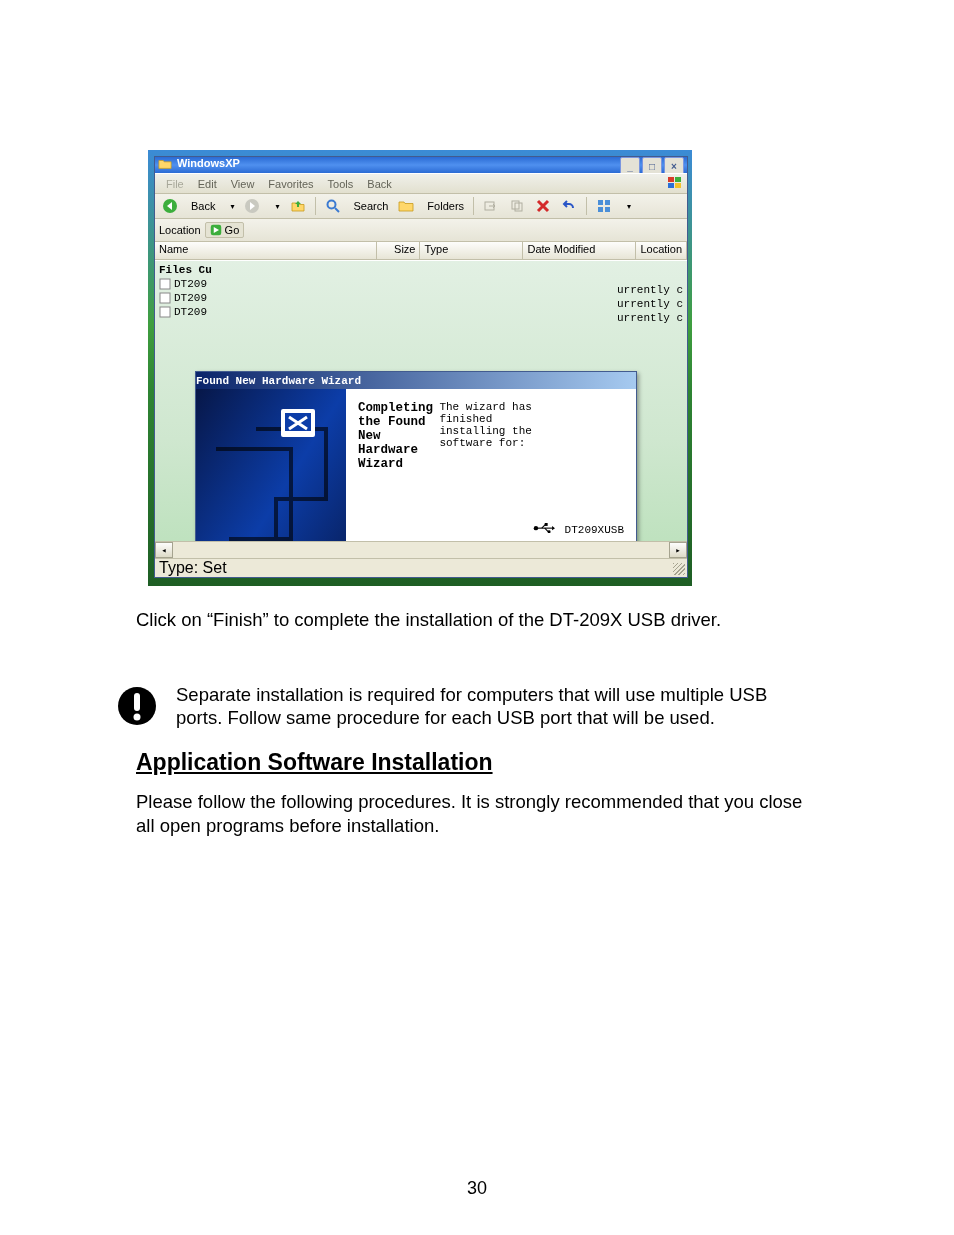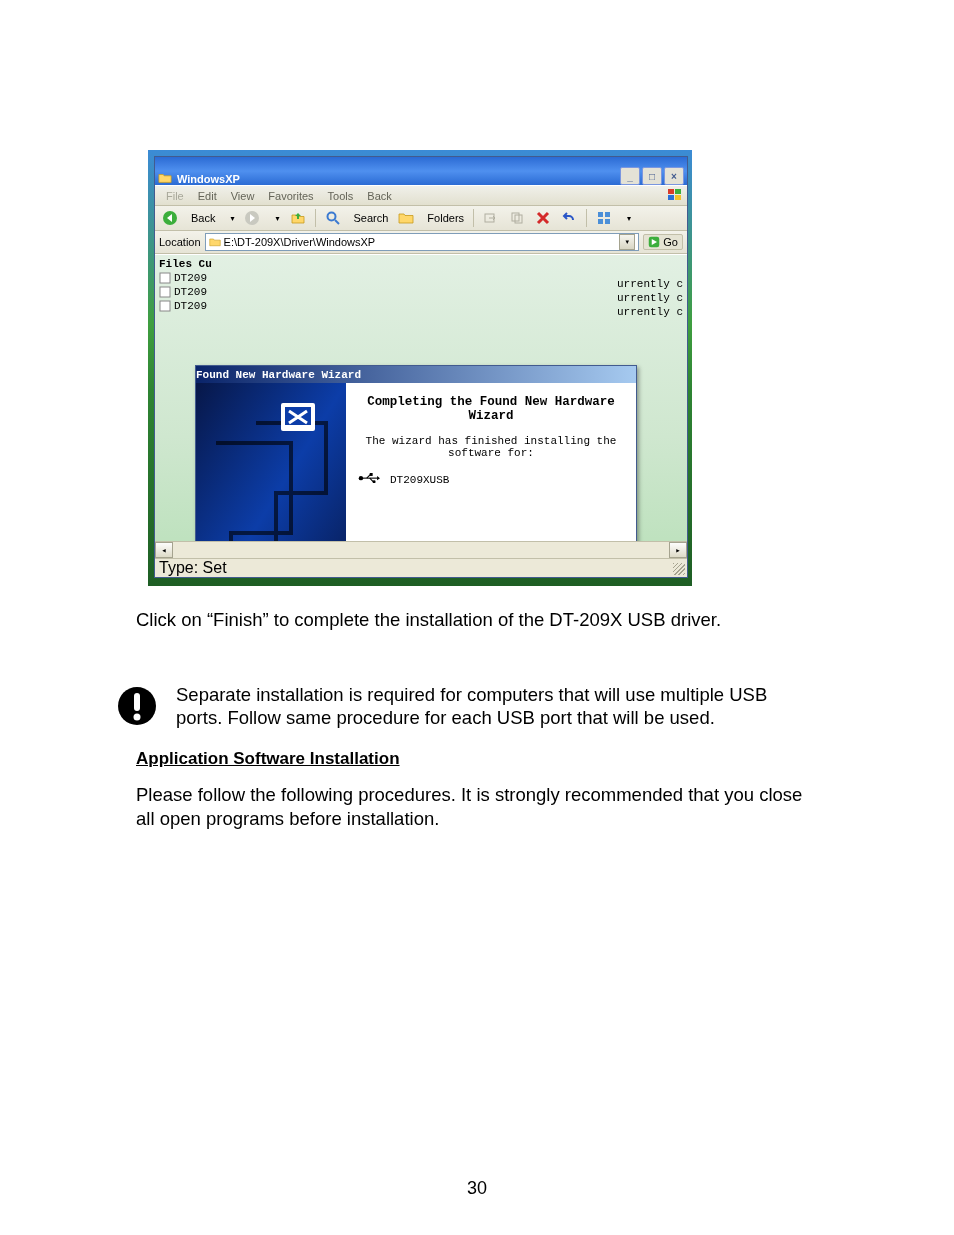--- a/index.html
+++ b/index.html
@@ -16,21 +16,21 @@
     width: 954px;
     min-height: 1235px;
     position: relative;
   }
   .body-text {
     font-size: 18.5px;
     line-height: 1.25;
     margin: 0 0 14px 0;
   }
   .section-heading {
-    font-size: 17px;
+    font-size: 23px;
     font-weight: bold;
     text-decoration: underline;
     margin: 20px 0 14px 0;
   }
   .note-row {
     display: flex;
     align-items: center;
     gap: 18px;
     margin: 52px 0 10px 0;
   }
@@ -65,23 +65,23 @@
     background: #ece9d8;
     border: 1px solid #425b8f;
     display: flex;
     flex-direction: column;
     height: 420px;
     width: 100%;
   }
   .titlebar {
     background: linear-gradient(180deg, #2b6bd4 0%, #4f90ef 50%, #2b6bd4 100%);
     color: #fff;
-    height: 28px;
-    display: flex;
-    align-items: flex-end;
+    height: 16px;
+    display: flex;
+    align-items: flex-start;
     padding: 0 3px;
     font-weight: bold;
     font-size: 11px;
   }
   .tb-icon {
     width: 14px; height: 14px; margin-right: 5px;
     display: inline-block;
   }
   .tb-title { flex: 1; }
   .tb-btns { display: flex; gap: 2px; }
@@ -256,22 +256,21 @@
     width: 150px;
     background: linear-gradient(150deg,#0a1a5a 0%, #0b2f8e 40%, #0d4fbf 60%, #0a1a5a 100%);
     position: relative;
   }
   .wizard-side svg { position: absolute; inset: 0; }
   .wizard-main {
     flex: 1;
     padding: 12px 12px 6px 12px;
     font-size: 11px;
     display: flex;
-    flex-direction: column;
-    text-align: center;
+    flex-direction: row;
   }
   .wiz-heading {
     font-weight: bold;
     font-size: 12.5px;
     margin-bottom: 12px;
   }
   .wiz-line { margin-bottom: 10px; }
   .wiz-device-row { display: flex; align-items: center; gap: 10px; margin-top: 4px; }
   .usb-icon { width: 22px; }
   .wiz-spacer { flex: 1; }
@@ -413,42 +412,38 @@
                   <rect x="2" y="9" width="5" height="5" fill="#4b8fd8"></rect>
                   <rect x="9" y="9" width="5" height="5" fill="#4b8fd8"></rect>
                 </svg>
               </span>
               <span class="caret">▾</span>
             </span>
         </div>
 
         <div class="addrbar">
           <span>Location</span>
-          <div class="addr-input">
-            <span style="display:flex;align-items:center;gap:3px">
-              <span class="ticon" style="width:12px;height:12px">
-                <svg viewBox="0 0 16 16">
-                    <path fill="#ffd76a" stroke="#c79a1c" stroke-width=".8" d="M1 4h5l1 1.5h8V13H1z"></path>
-                  </svg>
-              </span>
-              <span>E:\DT-209X\Driver\WindowsXP</span>
-            </span>
-            <span class="dropdown-arrow">▾</span>
-          </div>
           <span class="go-btn">
             <span class="ticon" style="width:12px;height:12px">
               <svg viewBox="0 0 16 16">
                   <rect x="1" y="1" width="14" height="14" rx="3" fill="#3cae3c"></rect>
                   <path d="M5 4 L12 8 L5 12 Z" fill="#fff"></path>
                 </svg>
             </span>
             <span>Go</span>
           </span>
         </div>
 
+        <div class="list-header">
+          <div class="lh-cell" style="width:215px">Name</div>
+          <div class="lh-cell" style="width:35px;text-align:right">Size</div>
+          <div class="lh-cell" style="width:95px">Type</div>
+          <div class="lh-cell" style="width:105px">Date Modified</div>
+          <div class="lh-cell" style="flex:1">Location</div>
+        </div>
 
         <div class="list-body">
           <div class="list-files">
             <div class="row-heading">Files Cu</div>
             <div class="file-row">
                 <span class="file-icon"><svg viewBox="0 0 12 12">
                     <rect x="1" y="1" width="10" height="10" fill="#fff" stroke="#888"></rect>
                   </svg></span>
                 <span>DT209</span>
               </div>

